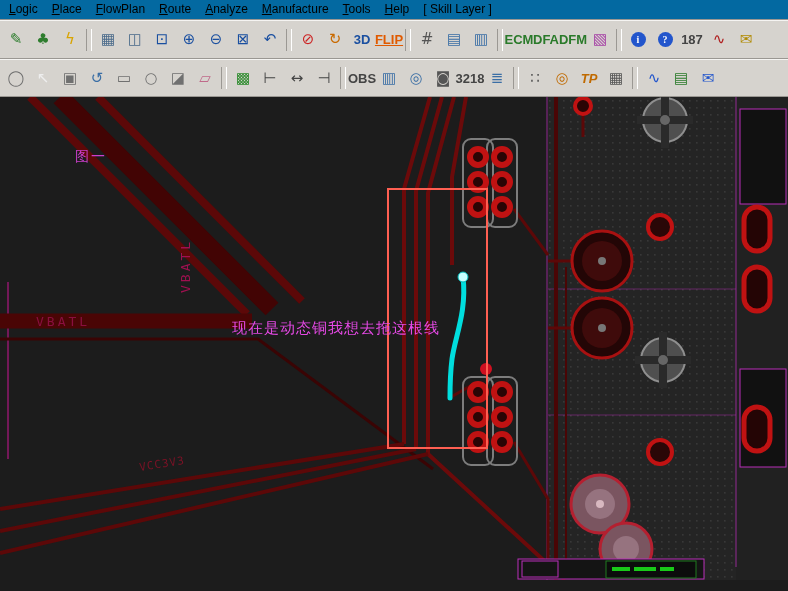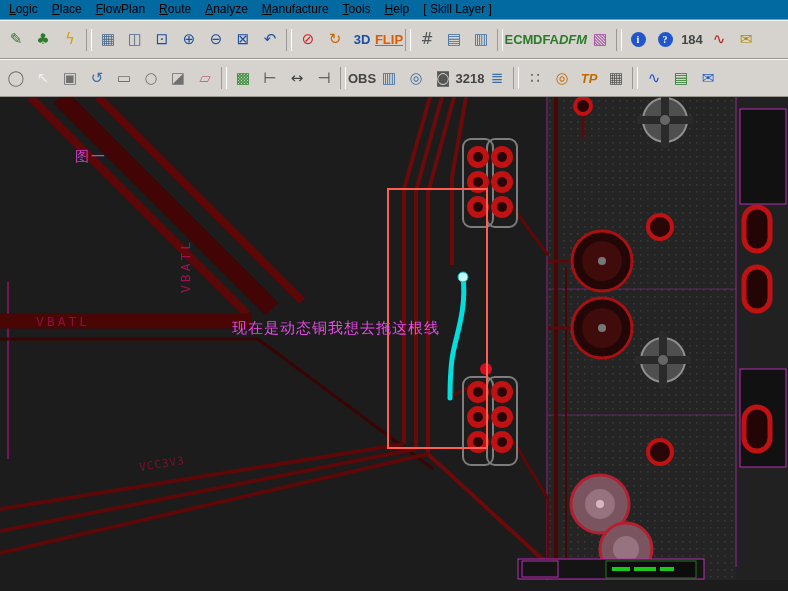--- a/index.html
+++ b/index.html
@@ -146,34 +146,34 @@
         <span class="glyph" style="color: rgb(58, 110, 165);">▥</span>
       </span>
       <span class="tb-sep"></span>
       <span class="tb-btn">
         <span class="glyph txt" style="color: rgb(42, 122, 42);">ECM</span>
       </span>
       <span class="tb-btn">
         <span class="glyph txt" style="color: rgb(42, 122, 42);">DFA</span>
       </span>
       <span class="tb-btn">
-        <span class="glyph txt" style="color: rgb(42, 122, 42); font-style: italic;">DFM</span>
+        <span class="glyph txt" style="color: rgb(42, 122, 42);">DFM</span>
       </span>
       <span class="tb-btn">
         <span class="glyph" style="color: rgb(165, 63, 165);">▧</span>
       </span>
       <span class="tb-sep"></span>
       <span class="tb-btn">
         <span class="glyph circ" style="color: rgb(255, 255, 255); background: rgb(34, 85, 204);">i</span>
       </span>
       <span class="tb-btn">
         <span class="glyph circ" style="color: rgb(255, 255, 255); background: rgb(34, 85, 204);">?</span>
       </span>
       <span class="tb-btn">
-        <span class="glyph txt" style="color: rgb(68, 68, 68);">184</span>
+        <span class="glyph txt" style="color: rgb(68, 68, 68);">187</span>
       </span>
       <span class="tb-btn">
         <span class="glyph" style="color: rgb(176, 32, 32);">∿</span>
       </span>
       <span class="tb-btn">
         <span class="glyph" style="color: rgb(176, 138, 0);">✉</span>
       </span>
     </div>
 
   <div class="toolbar row2">

